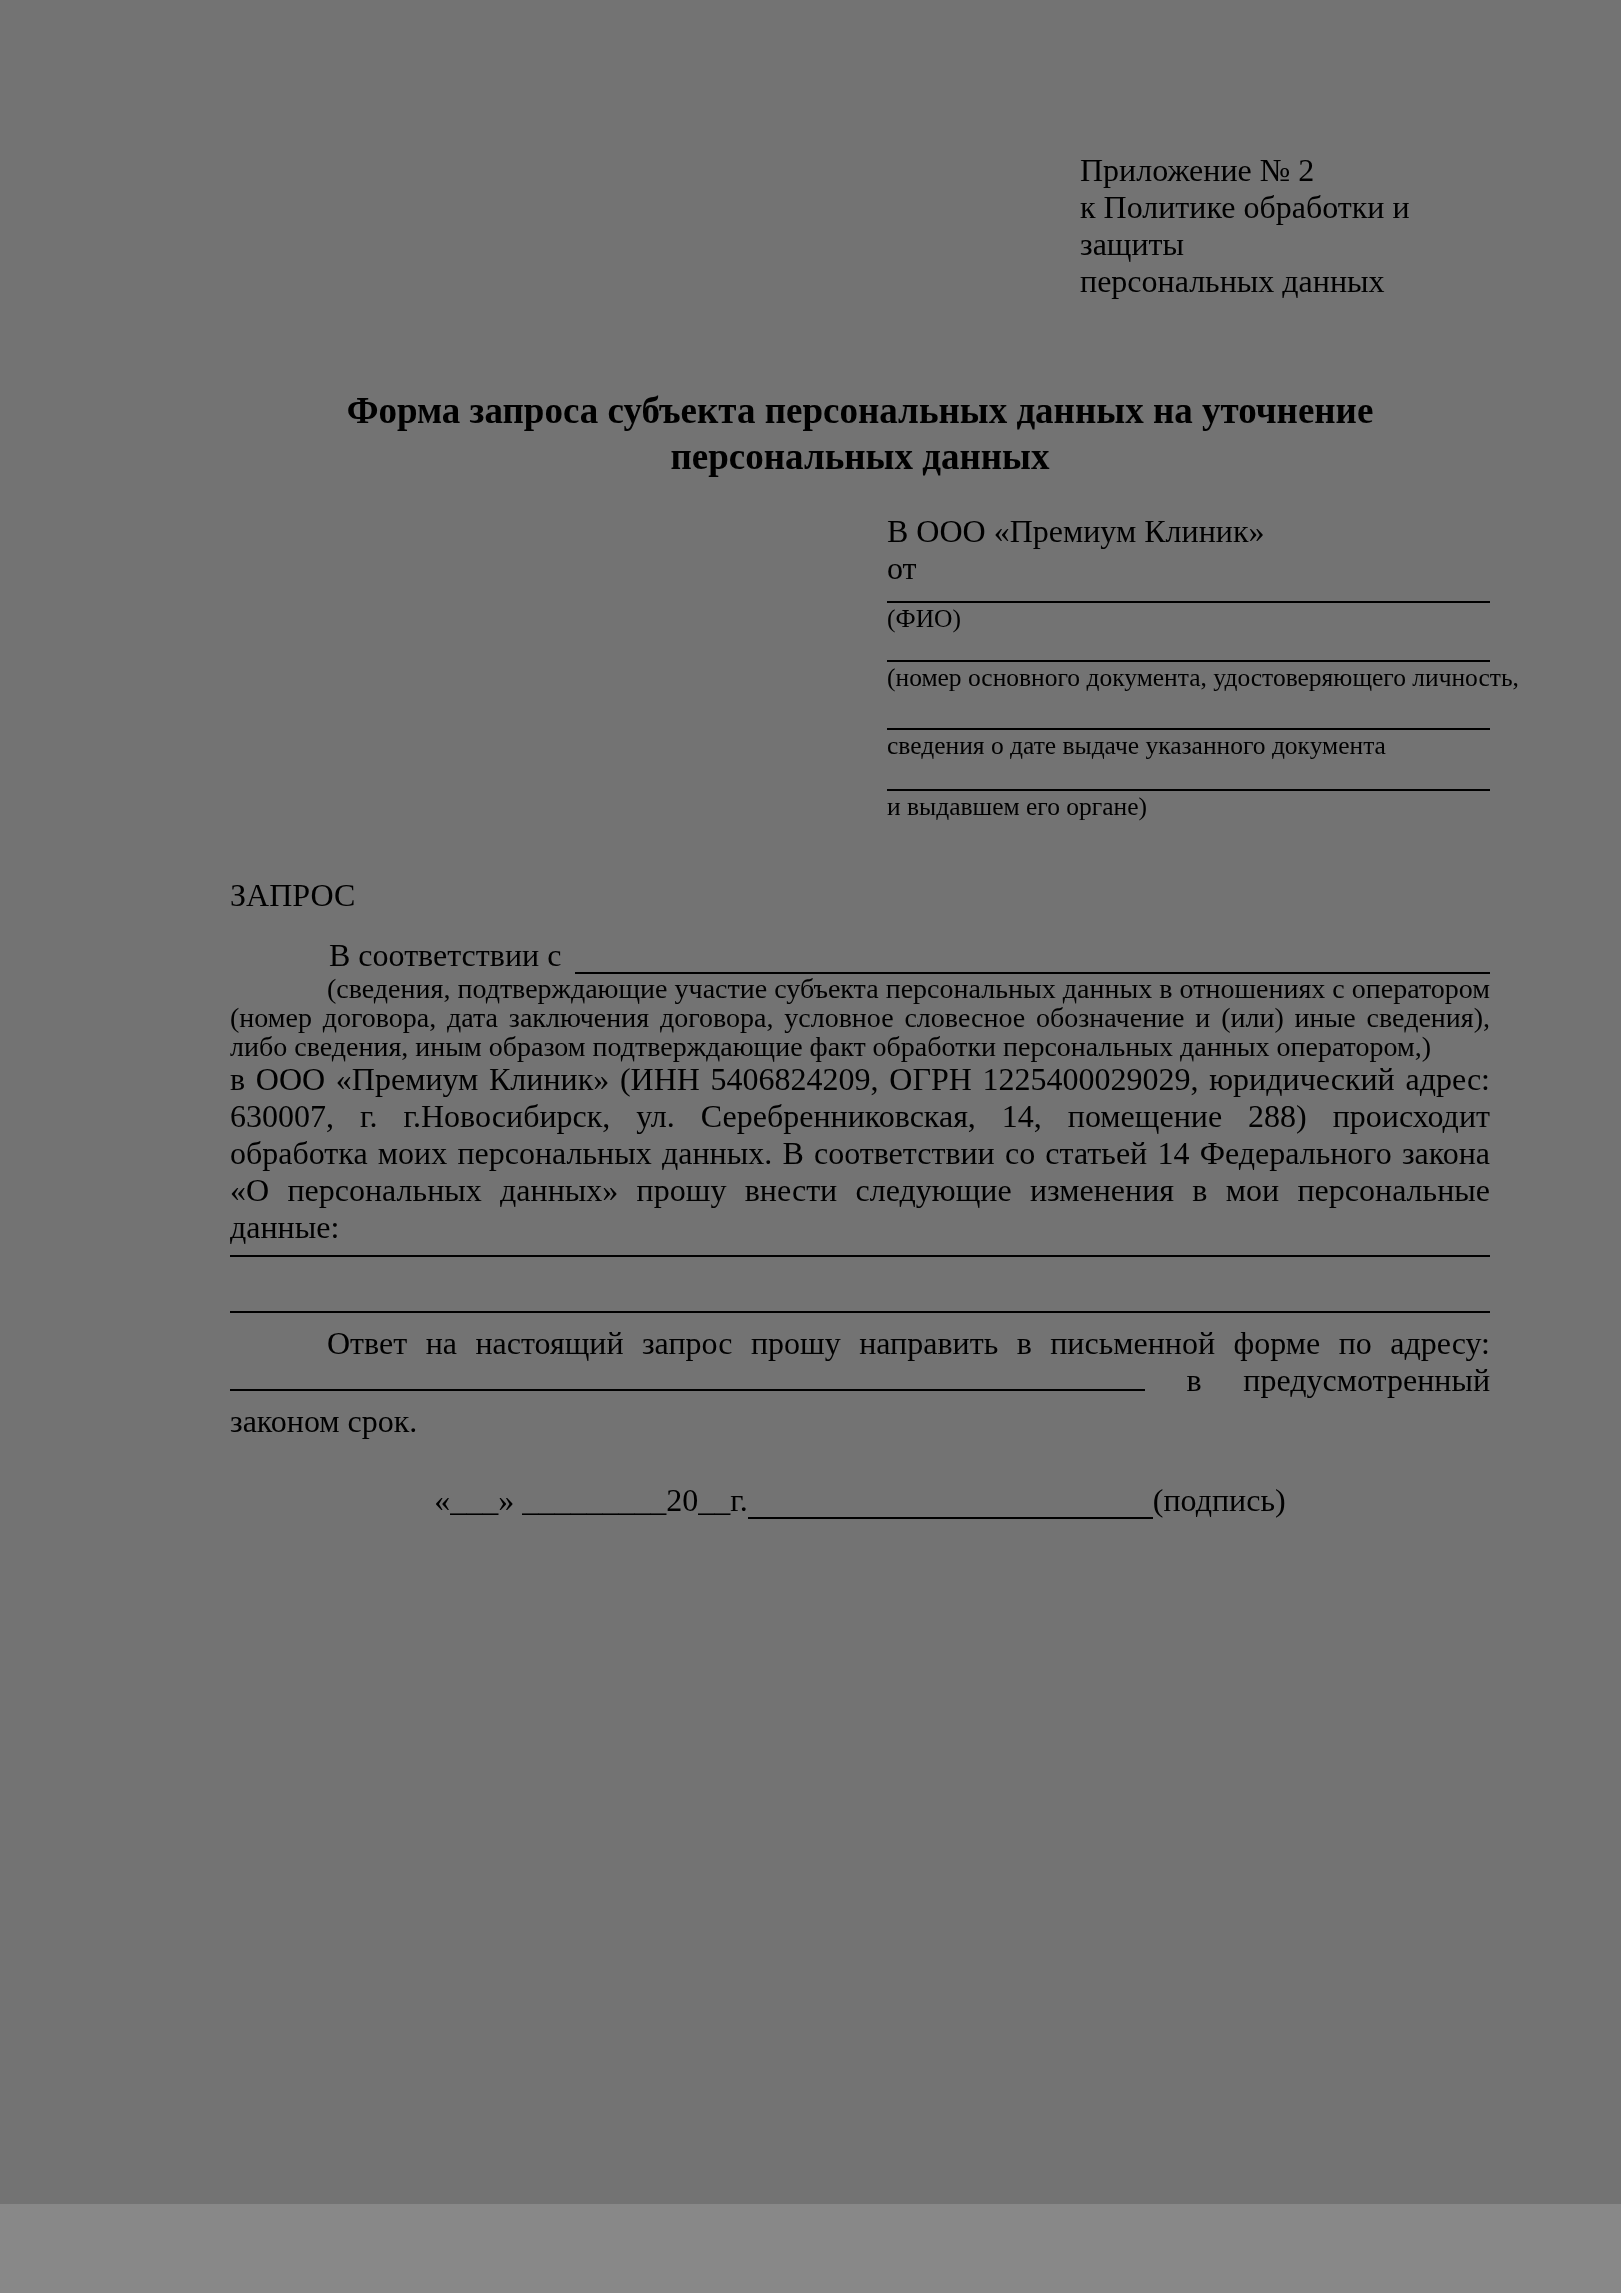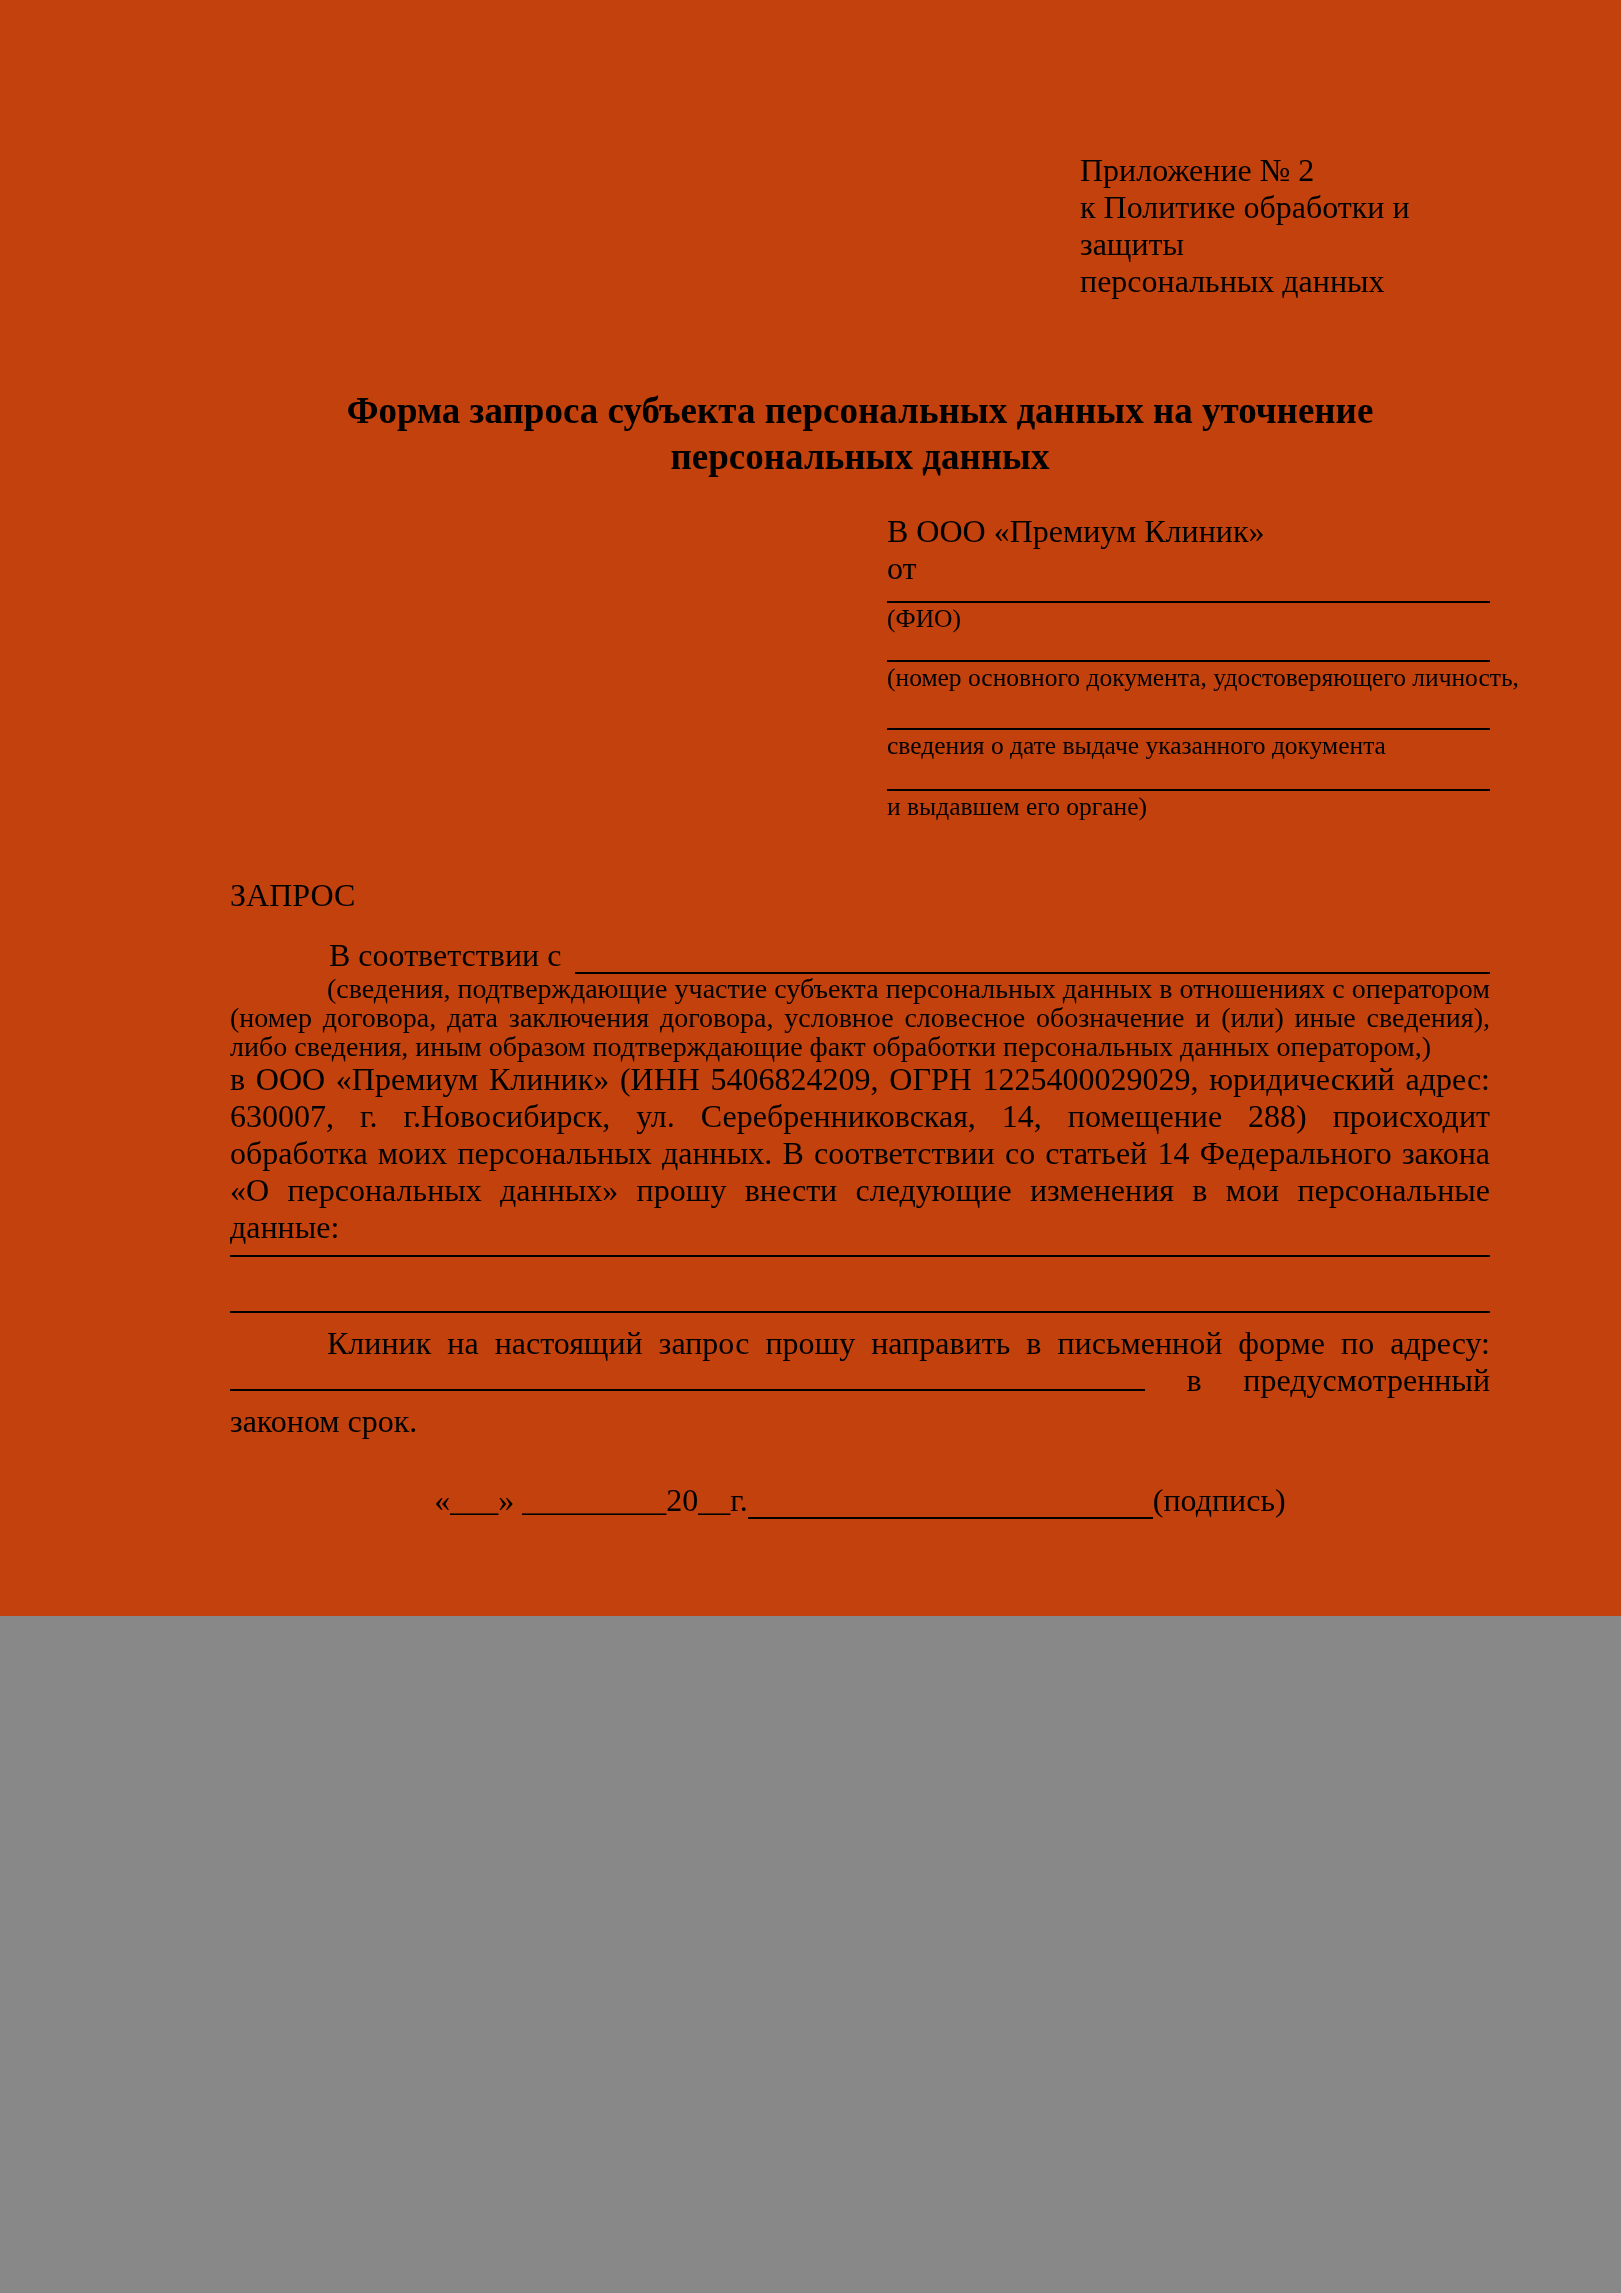--- a/index.html
+++ b/index.html
@@ -1,20 +1,20 @@
 <!DOCTYPE html>
 <html><head>
 <meta charset="utf-8">
 <style>
   html,body{margin:0;padding:0;background:#888;}
   .page{
     position:relative;
-    width:1621px;height:1616px;
+    width:1621px;height:2204px;
     margin:0 auto;
-    background:#c2410c;
+    background:#737373;
     color:#000000;
     font-family:"Liberation Serif","DejaVu Serif",serif;
     font-size:32px;line-height:37px;
     box-sizing:border-box;
     padding:152px 131px 0 230px;
     overflow:hidden;
   }
   .hdr{margin-left:850px;}
   .title{font-weight:bold;text-align:center;font-size:37px;line-height:46px;margin-top:88px;}
   .addr{width:603px;margin-left:657px;margin-top:33px;}
@@ -79,21 +79,21 @@
     <div class="acc-line"></div>
   </div>
 
   <div class="note">(сведения, подтверждающие участие субъекта персональных данных в отношениях с оператором (номер договора, дата заключения договора, условное словесное обозначение и (или) иные сведения), либо сведения, иным образом подтверждающие факт обработки персональных данных оператором,)</div>
 
   <div class="body-par">в ООО «Премиум Клиник» (ИНН 5406824209, ОГРН 1225400029029, юридический адрес: 630007, г. г.Новосибирск, ул. Серебренниковская, 14, помещение 288) происходит обработка моих персональных данных. В соответствии со статьей 14 Федерального закона «О персональных данных» прошу внести следующие изменения в мои персональные данные:</div>
 
   <div class="bl1"></div>
   <div class="bl2"></div>
 
-  <div class="reply">Клиник на настоящий запрос прошу направить в письменной форме по адресу:</div>
+  <div class="reply">Ответ на настоящий запрос прошу направить в письменной форме по адресу:</div>
 
   <div class="addr-row">
     <div class="wline"></div>
     <span>в</span>
     <span>предусмотренный</span>
   </div>
 
   <div>законом срок.</div>
 
   <div class="sig-row">

